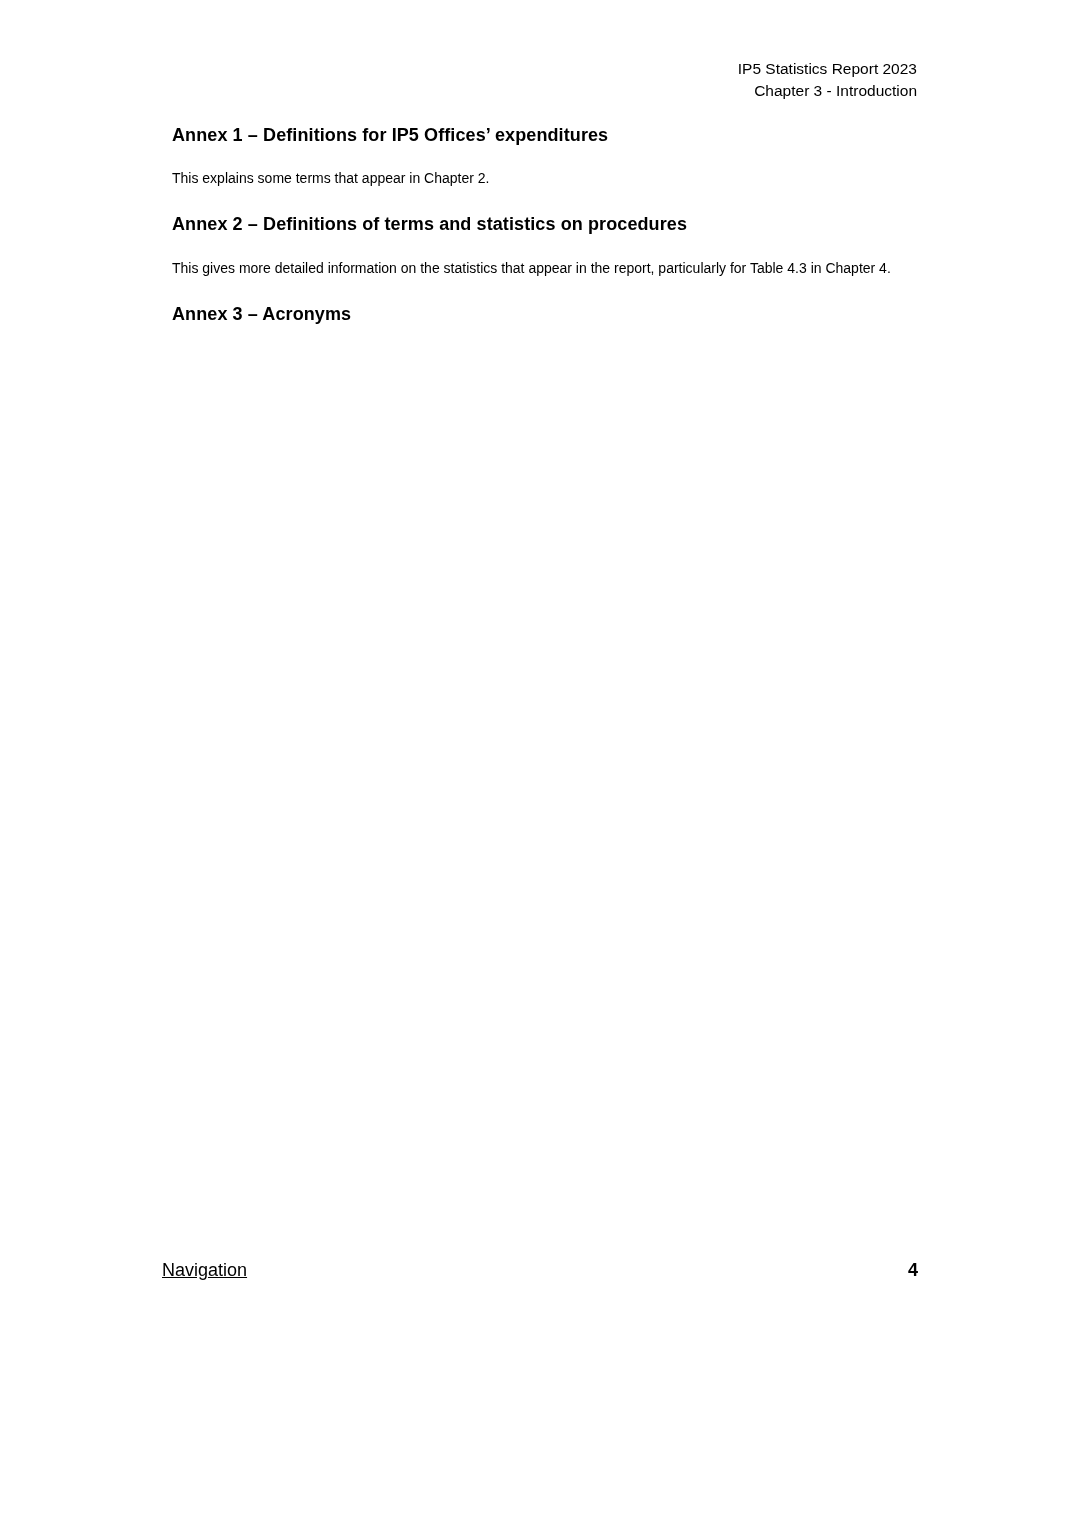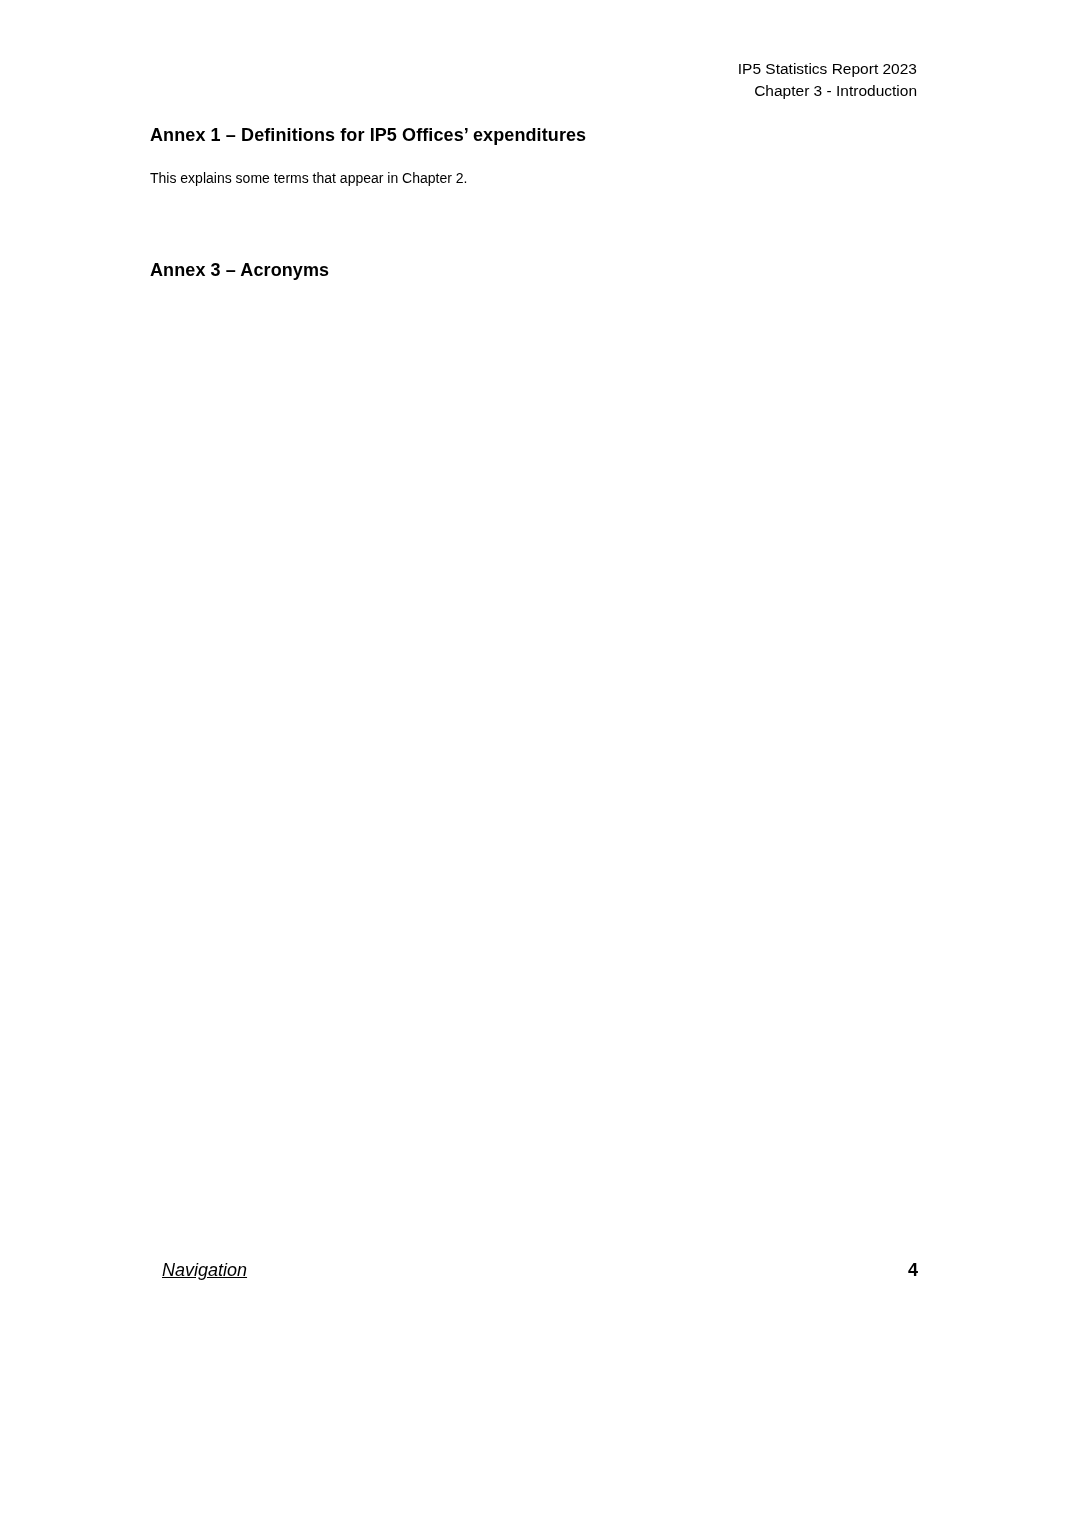--- a/index.html
+++ b/index.html
@@ -26,21 +26,21 @@
     text-align: right;
     font-size: 15.5px;
     line-height: 1.45;
     color: #000000;
   }
   .header div {
     white-space: nowrap;
   }
   .content {
     position: absolute;
-    left: 150px;
+    left: 172px;
     right: 162px;
     top: 124px;
   }
   h2.annex-heading {
     font-size: 18px;
     font-weight: bold;
     margin: 0;
     padding: 0;
     line-height: 1.3;
     letter-spacing: 0.1px;
@@ -63,21 +63,20 @@
     bottom: 58px;
     display: flex;
     align-items: flex-end;
     justify-content: space-between;
   }
   .footer-link {
     font-size: 18px;
     color: #000000;
     text-decoration: underline;
     cursor: pointer;
-    font-style: italic;
   }
   .footer-page {
     font-size: 18px;
     font-weight: bold;
     color: #000000;
   }
 </style>
 </head>
 <body>
 
@@ -88,21 +87,23 @@
     <div>Chapter 3 - Introduction</div>
   </div>
 
   <div class="content">
 
     <h2 class="annex-heading">Annex 1 – Definitions for IP5 Offices’ expenditures</h2>
     <div class="block-gap-after-heading"></div>
     <p class="body-text">This explains some terms that appear in Chapter 2.</p>
     <div class="block-gap-after-para"></div>
 
+    <h2 class="annex-heading">Annex 2 – Definitions of terms and statistics on procedures</h2>
     <div class="block-gap-after-heading"></div>
+    <p class="body-text">This gives more detailed information on the statistics that appear in the report, particularly for Table 4.3 in Chapter 4.</p>
     <div class="block-gap-after-para"></div>
 
     <h2 class="annex-heading">Annex 3 – Acronyms</h2>
     <div class="block-gap-after-heading"></div>
 
   </div>
 
   <div class="footer">
     <a class="footer-link" href="#">Navigation</a>
     <span class="footer-page">4</span>

